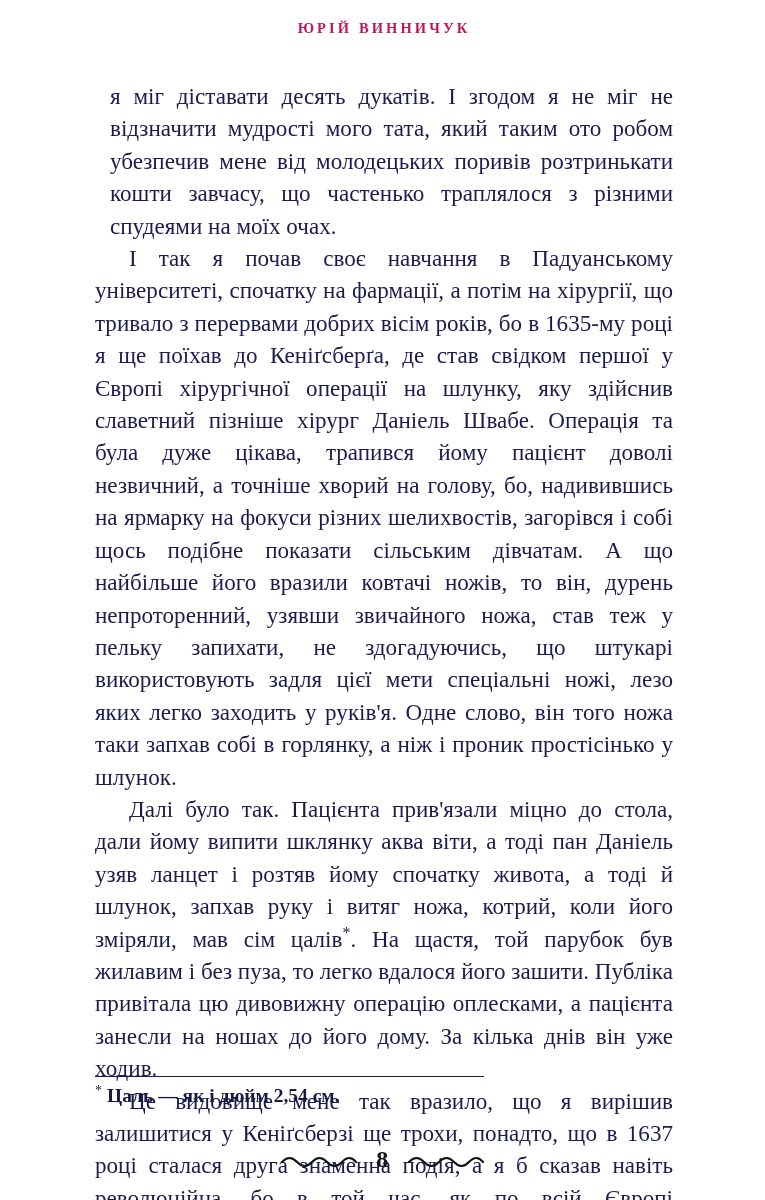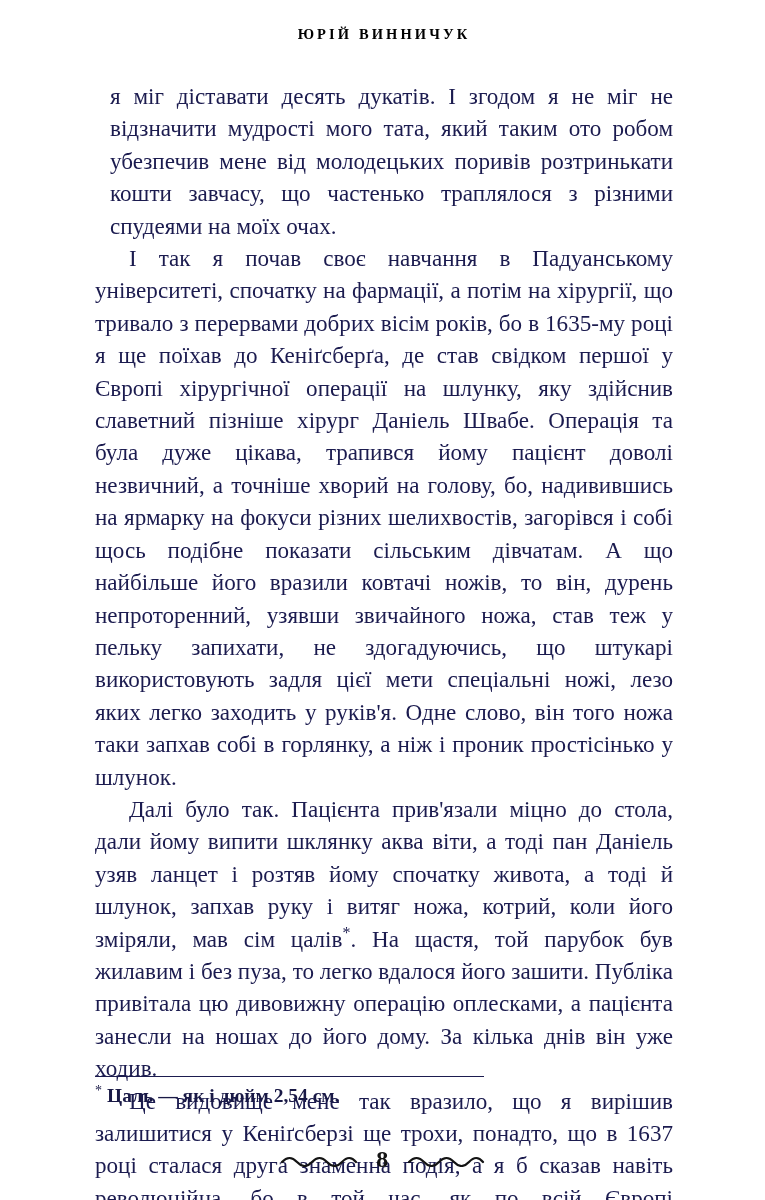--- a/index.html
+++ b/index.html
@@ -21,27 +21,27 @@
     left: 0; top: 0;
     width: 765px;
     height: 1200px;
     box-sizing: border-box;
   }
 
   
   .running-header {
     position: absolute;
     left: 95px;
-    top: 26px;
+    top: 20px;
     width: 578px;
     text-align: center;
     font-size: 14.5px;
     font-weight: bold;
     letter-spacing: 3.1px;
-    color: #000000;
+    color: #be185d;
     text-transform: uppercase;
     white-space: nowrap;
   }
 
   
   .body-text {
     position: absolute;
     left: 95px;
     top: 80px;
     width: 578px;

